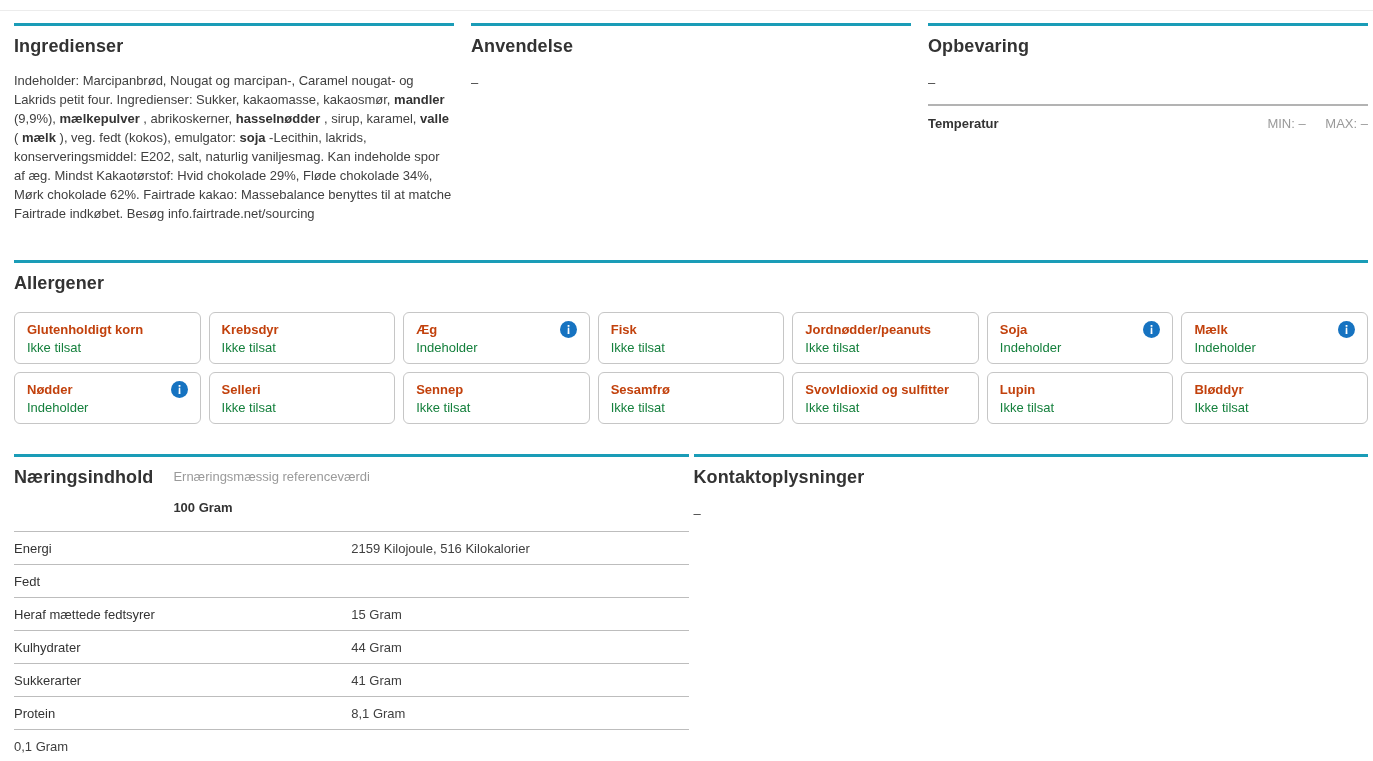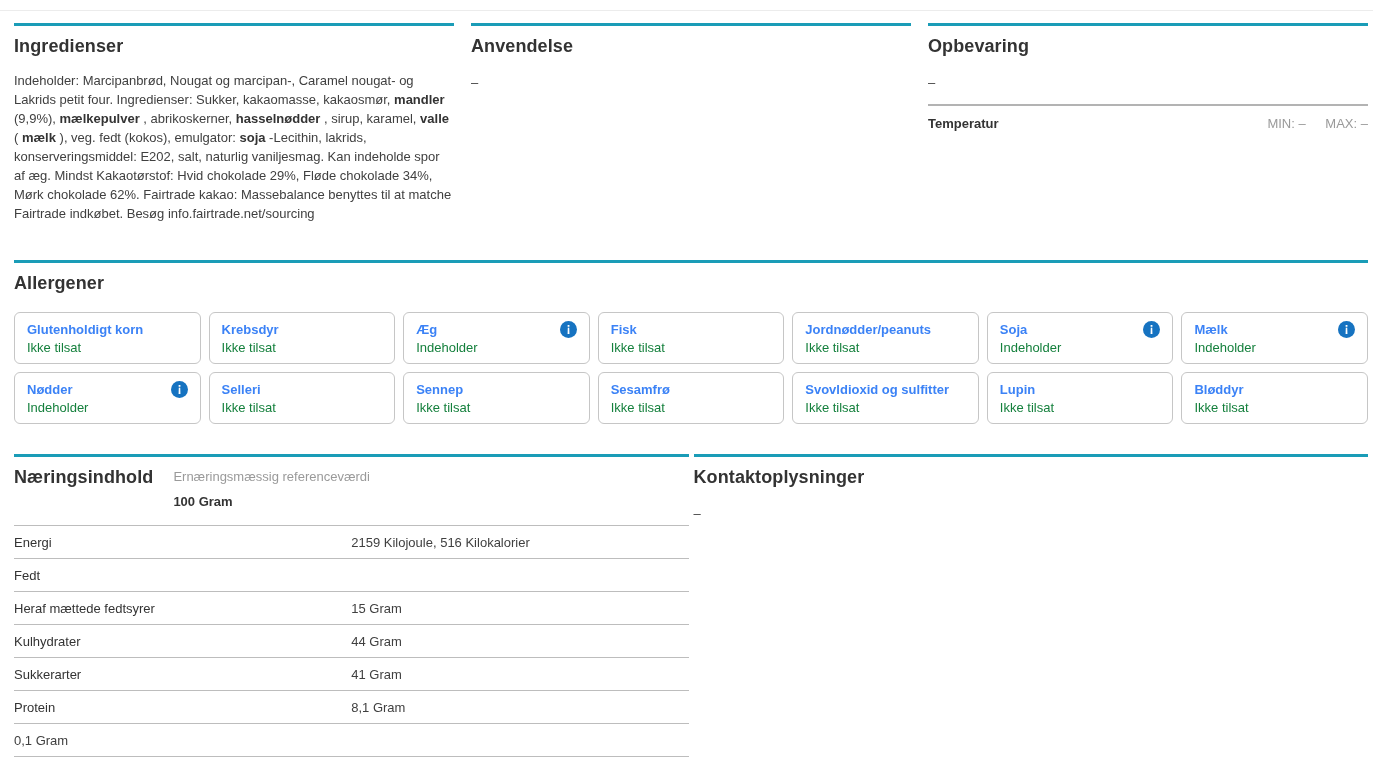--- a/index.html
+++ b/index.html
@@ -85,21 +85,21 @@
   }
   .allergen-head{
     display:flex;
     justify-content:space-between;
     align-items:center;
     min-height:18px;
   }
   .allergen-name{
     font-size:13px;
     font-weight:700;
-    color:#3b82f6;
+    color:#c2410c;
     white-space:nowrap;
   }
   .allergen-status{
     font-size:13px;
     color:#15803d;
     margin-top:2px;
   }
   .alert-icon{
     width:17px;height:17px;
     border-radius:50%;
@@ -122,21 +122,21 @@
   }
   .nutrition-head{
     display:flex;
     align-items:flex-start;
     gap:20px;
     margin-top:10px;
   }
   .nutrition-head h2{margin-top:0;}
   .nutrition-sub{padding-top:2px;}
   .nutrition-subtitle{font-size:13px;color:#9a9a9a;}
-  .nutrition-basis{font-size:13px;font-weight:700;color:#333;margin-top:10px;}
+  .nutrition-basis{font-size:13px;font-weight:700;color:#333;margin-top:16px;}
   .nutrition-table{margin-top:16px;}
   .nutrition-row{
     display:grid;
     grid-template-columns:1fr 1fr;
     padding:9px 0 8px 0;
     border-top:1px solid #bdbdbd;
   }
   .nutrition-row:last-child{border-bottom:1px solid #bdbdbd;}
   .nutrition-label{font-size:13px;font-weight:400;color:#333;}
   .nutrition-value{font-size:13px;color:#404040;}

